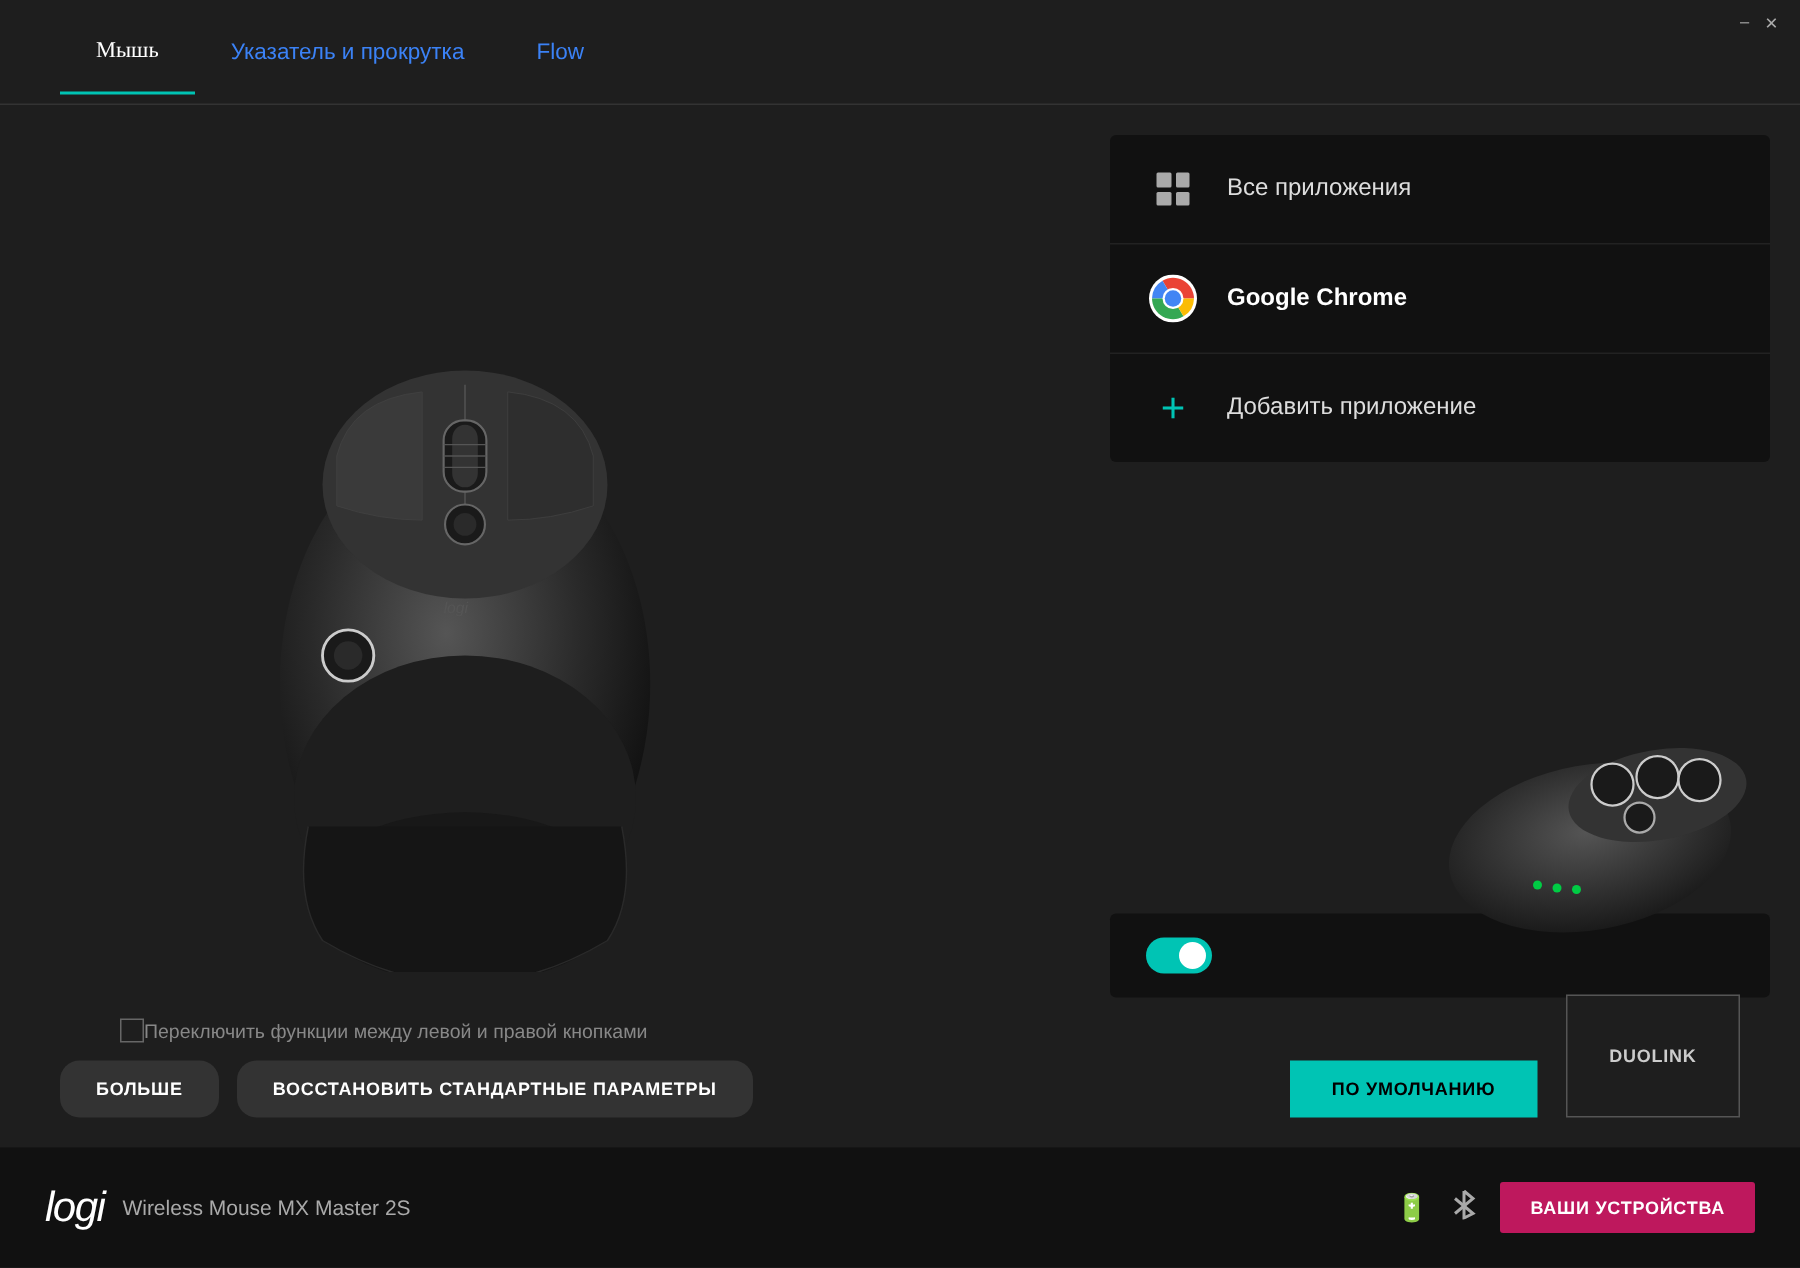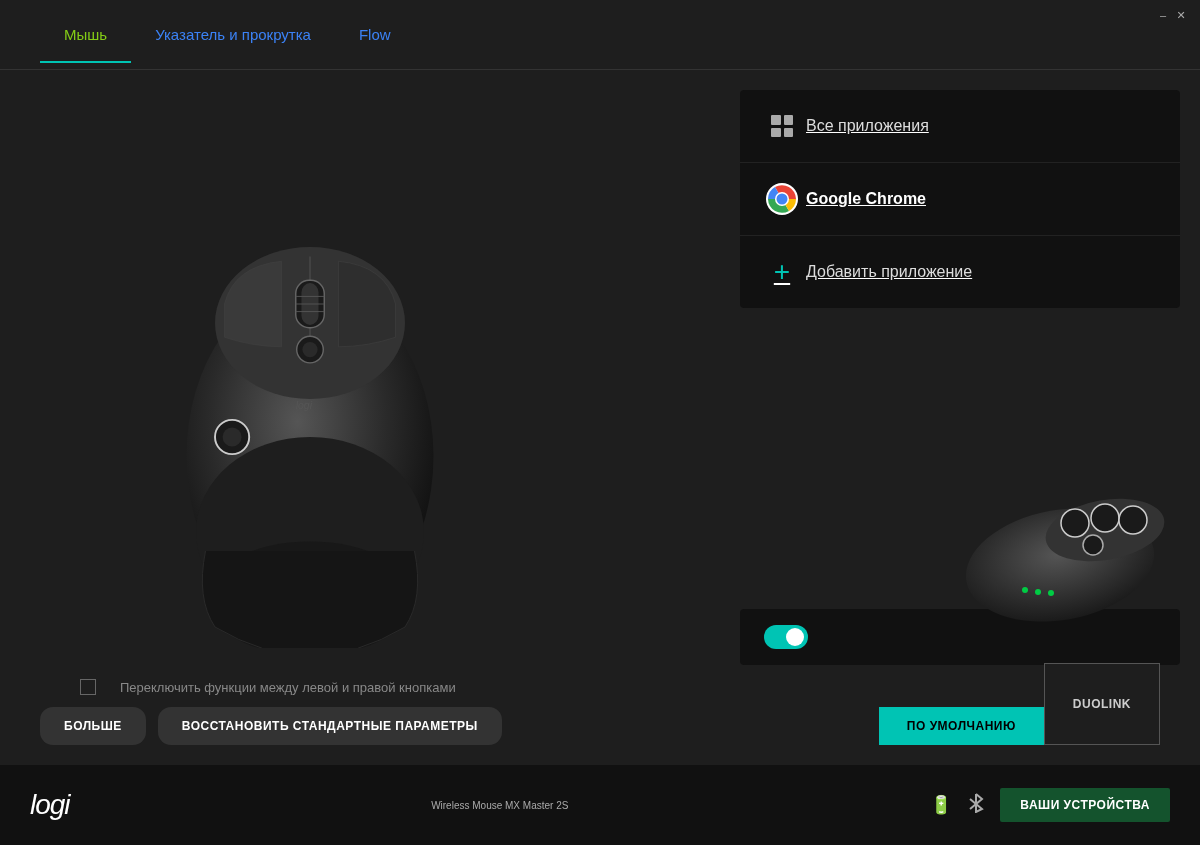--- a/index.html
+++ b/index.html
@@ -44,21 +44,22 @@
       position: relative;
     }
     .nav-tab {
       padding: 20px 24px;
       font-size: 15px;
       color: #3b82f6;
       cursor: pointer;
       position: relative;
     }
     .nav-tab.active {
-      color: #84cc16;
+      color: #ffffff;
+      font-family: Liberation Serif, serif;
     }
     .nav-tab.active::after {
       content: '';
       position: absolute;
       bottom: 0; left: 0; right: 0;
       height: 2px;
       background: #00c4b4;
     }
 
     
@@ -88,24 +89,23 @@
       right: 20px;
       width: 440px;
       background: #111;
       border-radius: 4px;
       overflow: hidden;
     }
     .dropdown-item {
       display: flex;
       align-items: center;
       padding: 18px 24px;
-      gap: 6px;
+      gap: 18px;
       cursor: pointer;
       border-bottom: 1px solid #222;
-      text-decoration: underline;
     }
     .dropdown-item:last-child { border-bottom: none; }
     .dropdown-item-icon {
       width: 36px; height: 36px;
       display: flex; align-items: center; justify-content: center;
       flex-shrink: 0;
     }
     .dropdown-item-label {
       font-size: 16px;
       color: #ddd;
@@ -192,21 +192,21 @@
       height: 140px;
     }
 
     
     .checkbox-row {
       position: absolute;
       bottom: 60px;
       left: 40px;
       display: flex;
       align-items: center;
-      gap: 24px;
+      gap: 0;
       padding-left: 40px;
     }
     .checkbox-box {
       width: 16px;
       height: 16px;
       border: 1px solid #666;
       background: transparent;
       flex-shrink: 0;
     }
     .checkbox-label {
@@ -255,20 +255,21 @@
     }
     .btn-outline {
       background: #1e1e1e;
       border: 1px solid #555;
       color: #ccc;
       font-size: 12px;
       font-weight: 700;
       letter-spacing: 0.5px;
       padding: 12px 28px;
       cursor: pointer;
+      margin-left: 19px;
     }
 
     
     .footer {
       position: absolute;
       bottom: 0;
       width: 100%;
       height: 80px;
       background: #111;
       display: flex;
@@ -277,35 +278,35 @@
     }
     .logi-logo {
       font-size: 28px;
       font-weight: 300;
       color: #fff;
       letter-spacing: -1px;
       font-style: italic;
     }
     .footer-center {
       flex: 1;
-      text-align: center;
-      font-size: 10px;
+      font-size: 14px;
       color: #aaa;
+      padding-left: 12px;
     }
     .footer-right {
       display: flex;
       align-items: center;
       gap: 16px;
     }
     .footer-icon {
       color: #aaa;
       font-size: 18px;
     }
     .devices-btn {
-      background: #14532d;
+      background: #be185d;
       border: none;
       color: #fff;
       font-size: 12px;
       font-weight: 700;
       letter-spacing: 0.5px;
       padding: 10px 20px;
       cursor: pointer;
       border-radius: 2px;
     }
   </style>

